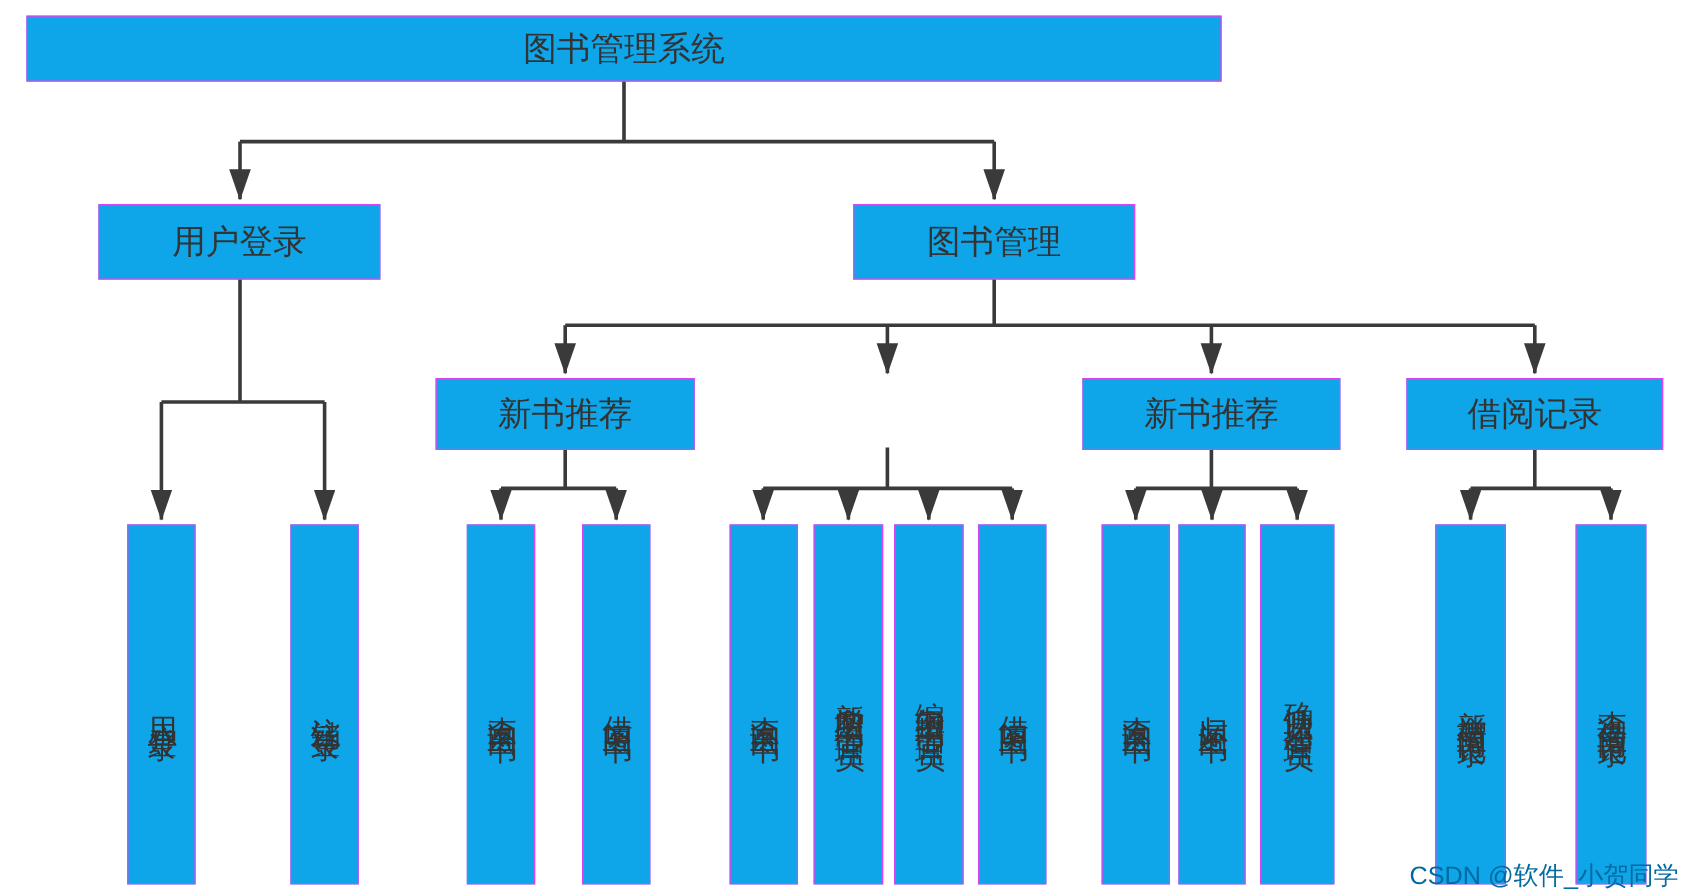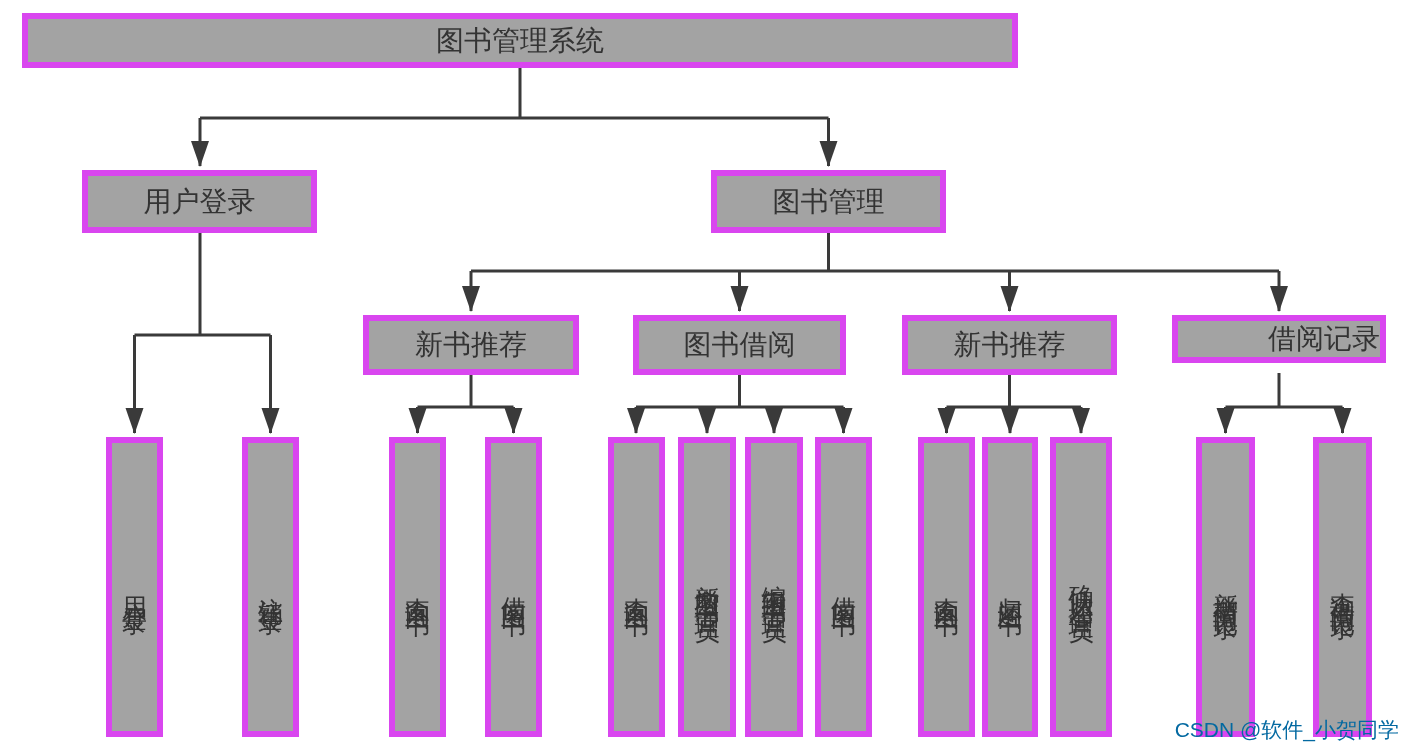--- a/index.html
+++ b/index.html
@@ -14,22 +14,22 @@
   }
   #connectors {
     position: absolute;
     left: 0; top: 0;
     width: 1405px; height: 747px;
     z-index: 0;
   }
   .box {
     position: absolute;
     box-sizing: border-box;
-    border: 6px solid #d946ef;
-    background: #a3a3a3;
+    border: 1px solid #d946ef;
+    background: #0ea5e9;
     display: flex;
     align-items: center;
     justify-content: center;
     z-index: 1;
   }
   .hlbl {
     font-size: 28px;
     line-height: 1;
     color: #333333;
     white-space: nowrap;
@@ -107,27 +107,24 @@
   <div class="box" style="left:82px; top:170px; width:235px; height:63px;">
     <span class="hlbl">用户登录</span>
   </div>
   <div class="box" style="left:363px; top:315px; width:216px; height:60px;">
     <span class="hlbl">新书推荐</span>
   </div>
 
   <div class="box" style="left:711px; top:170px; width:235px; height:63px;">
     <span class="hlbl">图书管理</span>
   </div>
-  <div class="box" style="left:633px; top:315px; width:213px; height:60px;">
-    <span class="hlbl">图书借阅</span>
-  </div>
   <div class="box" style="left:902px; top:315px; width:215px; height:60px;">
     <span class="hlbl">新书推荐</span>
   </div>
-  <div class="box" style="left:1172px; top:315px; width:214px; height:48px;justify-content:flex-end;">
+  <div class="box" style="left:1172px; top:315px; width:214px; height:60px;">
     <span class="hlbl">借阅记录</span>
   </div>
 
   <div class="box" style="left:106px; top:437px; width:57px; height:300px;">
     <span class="vlbl">用户登录</span>
   </div>
   <div class="box" style="left:242px; top:437px; width:57px; height:300px;">
     <span class="vlbl">注销登录</span>
   </div>
 

